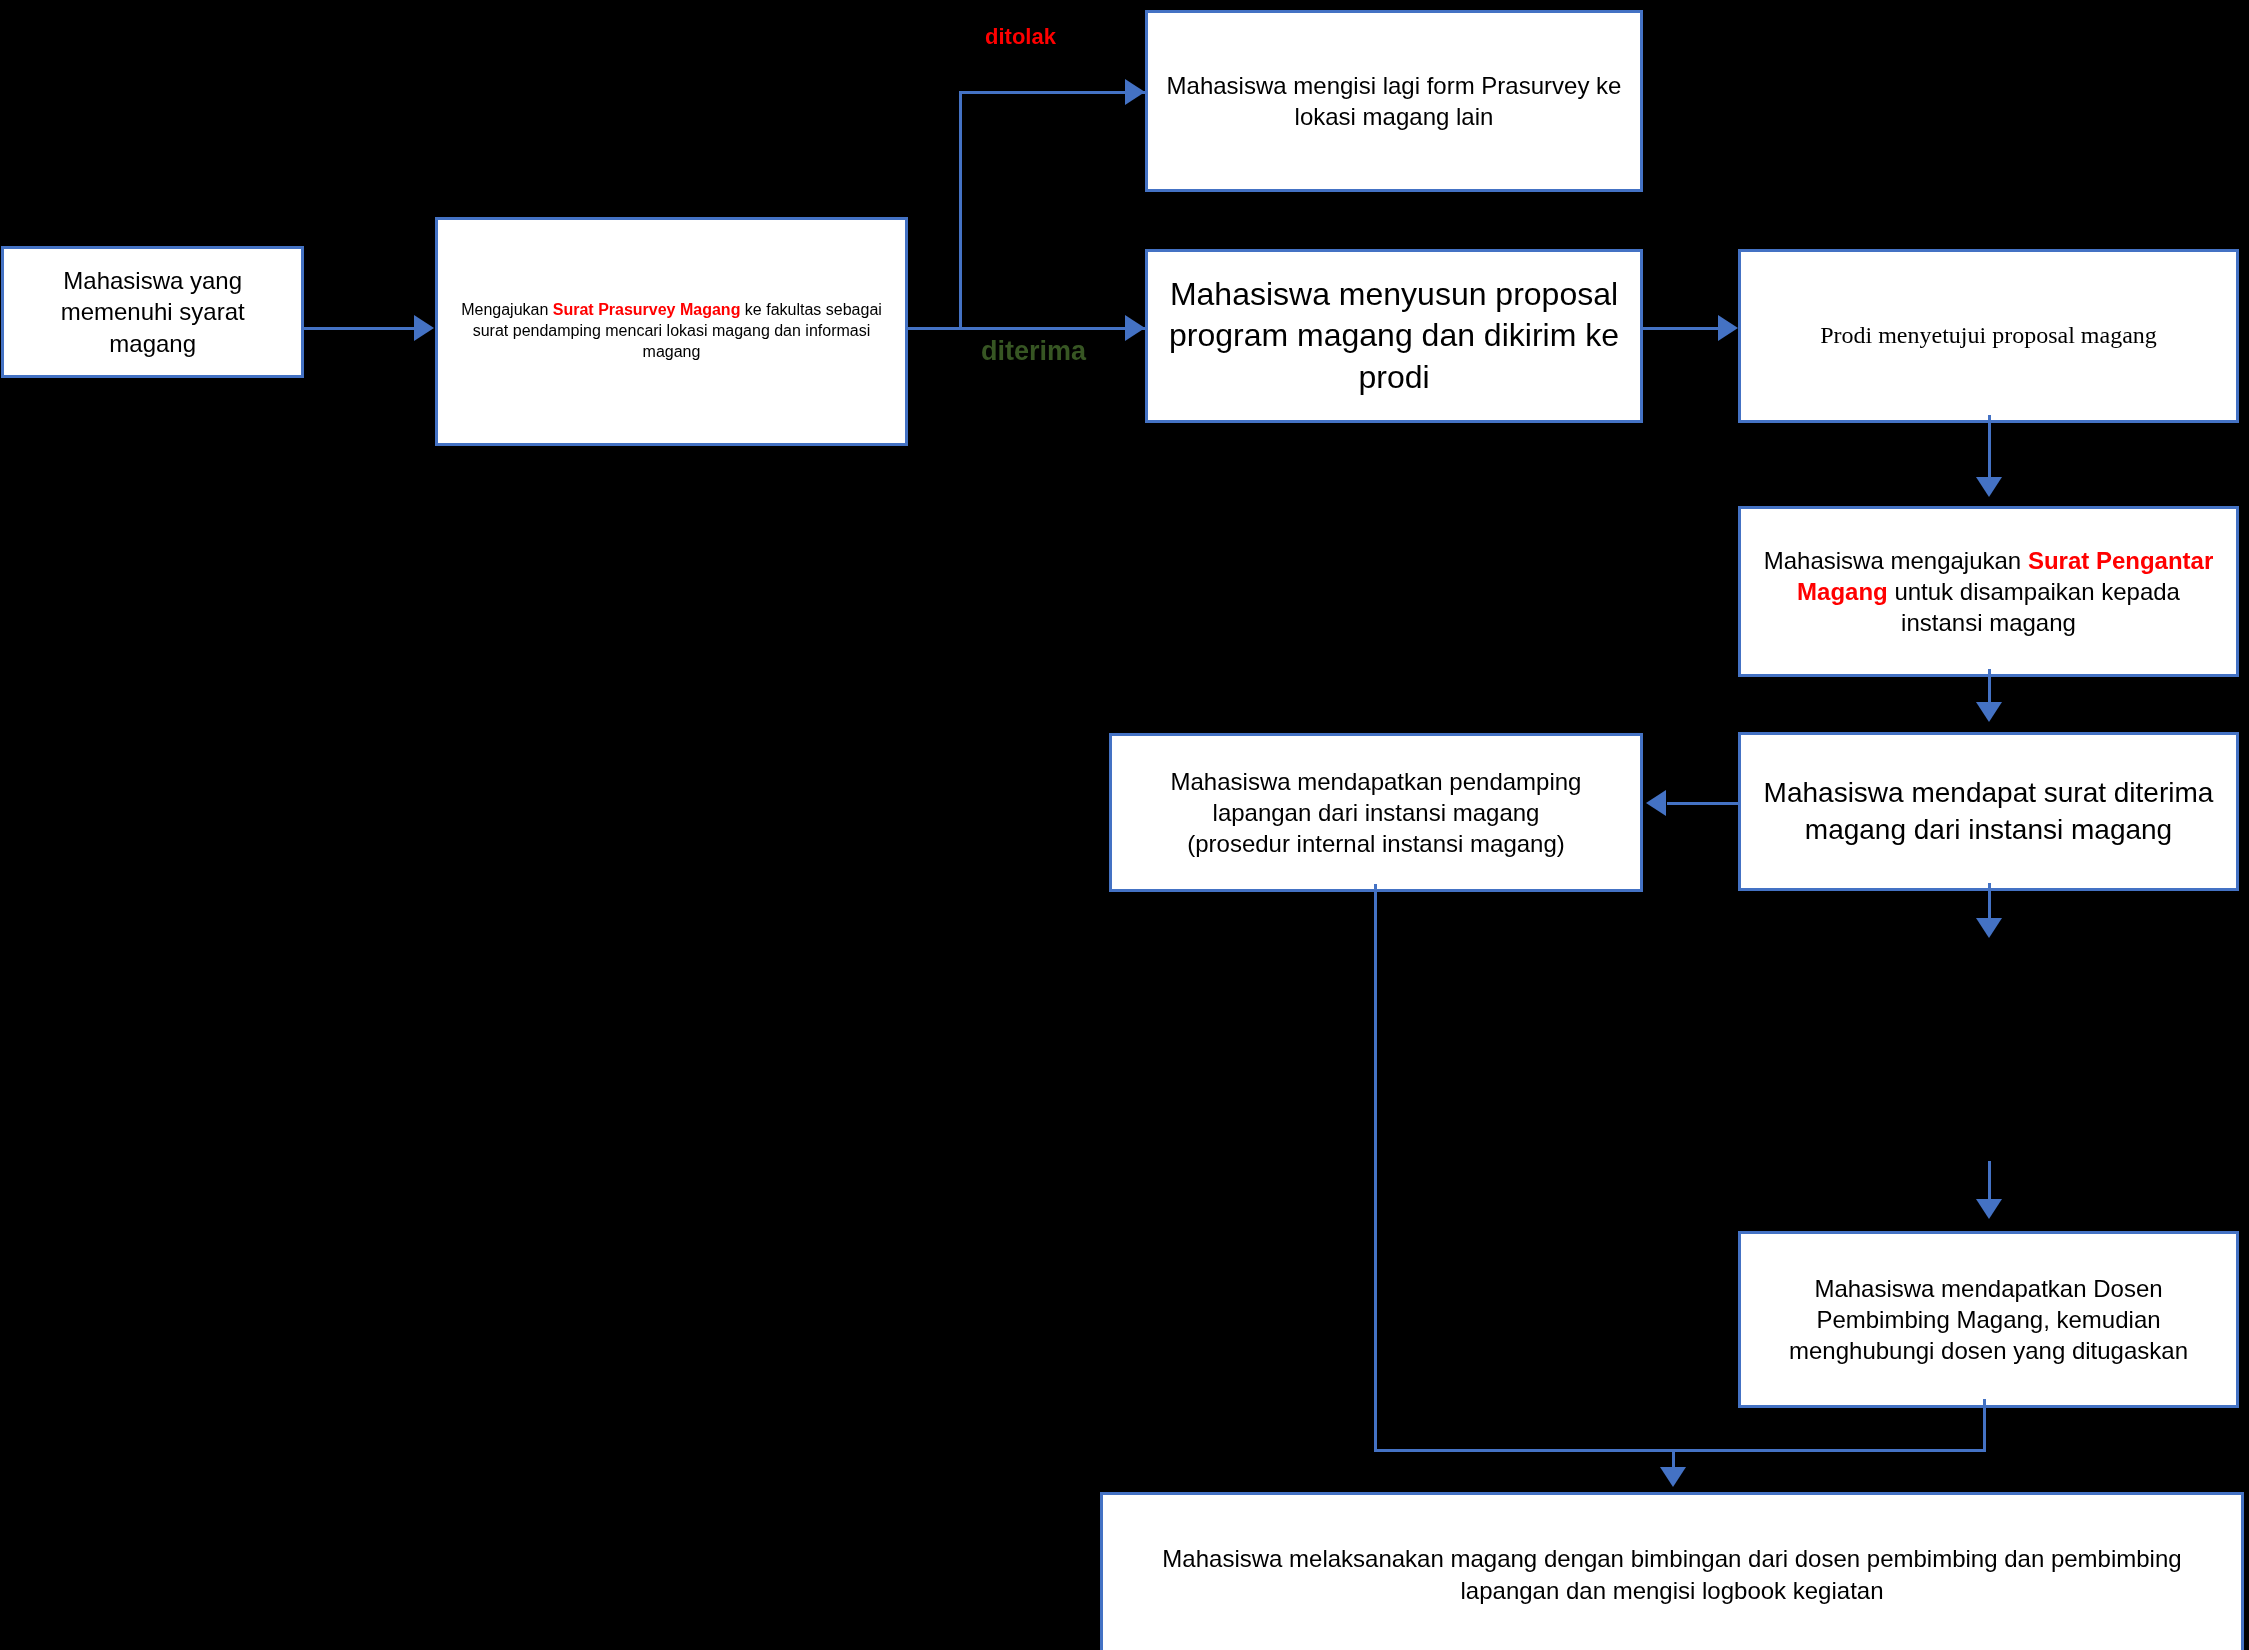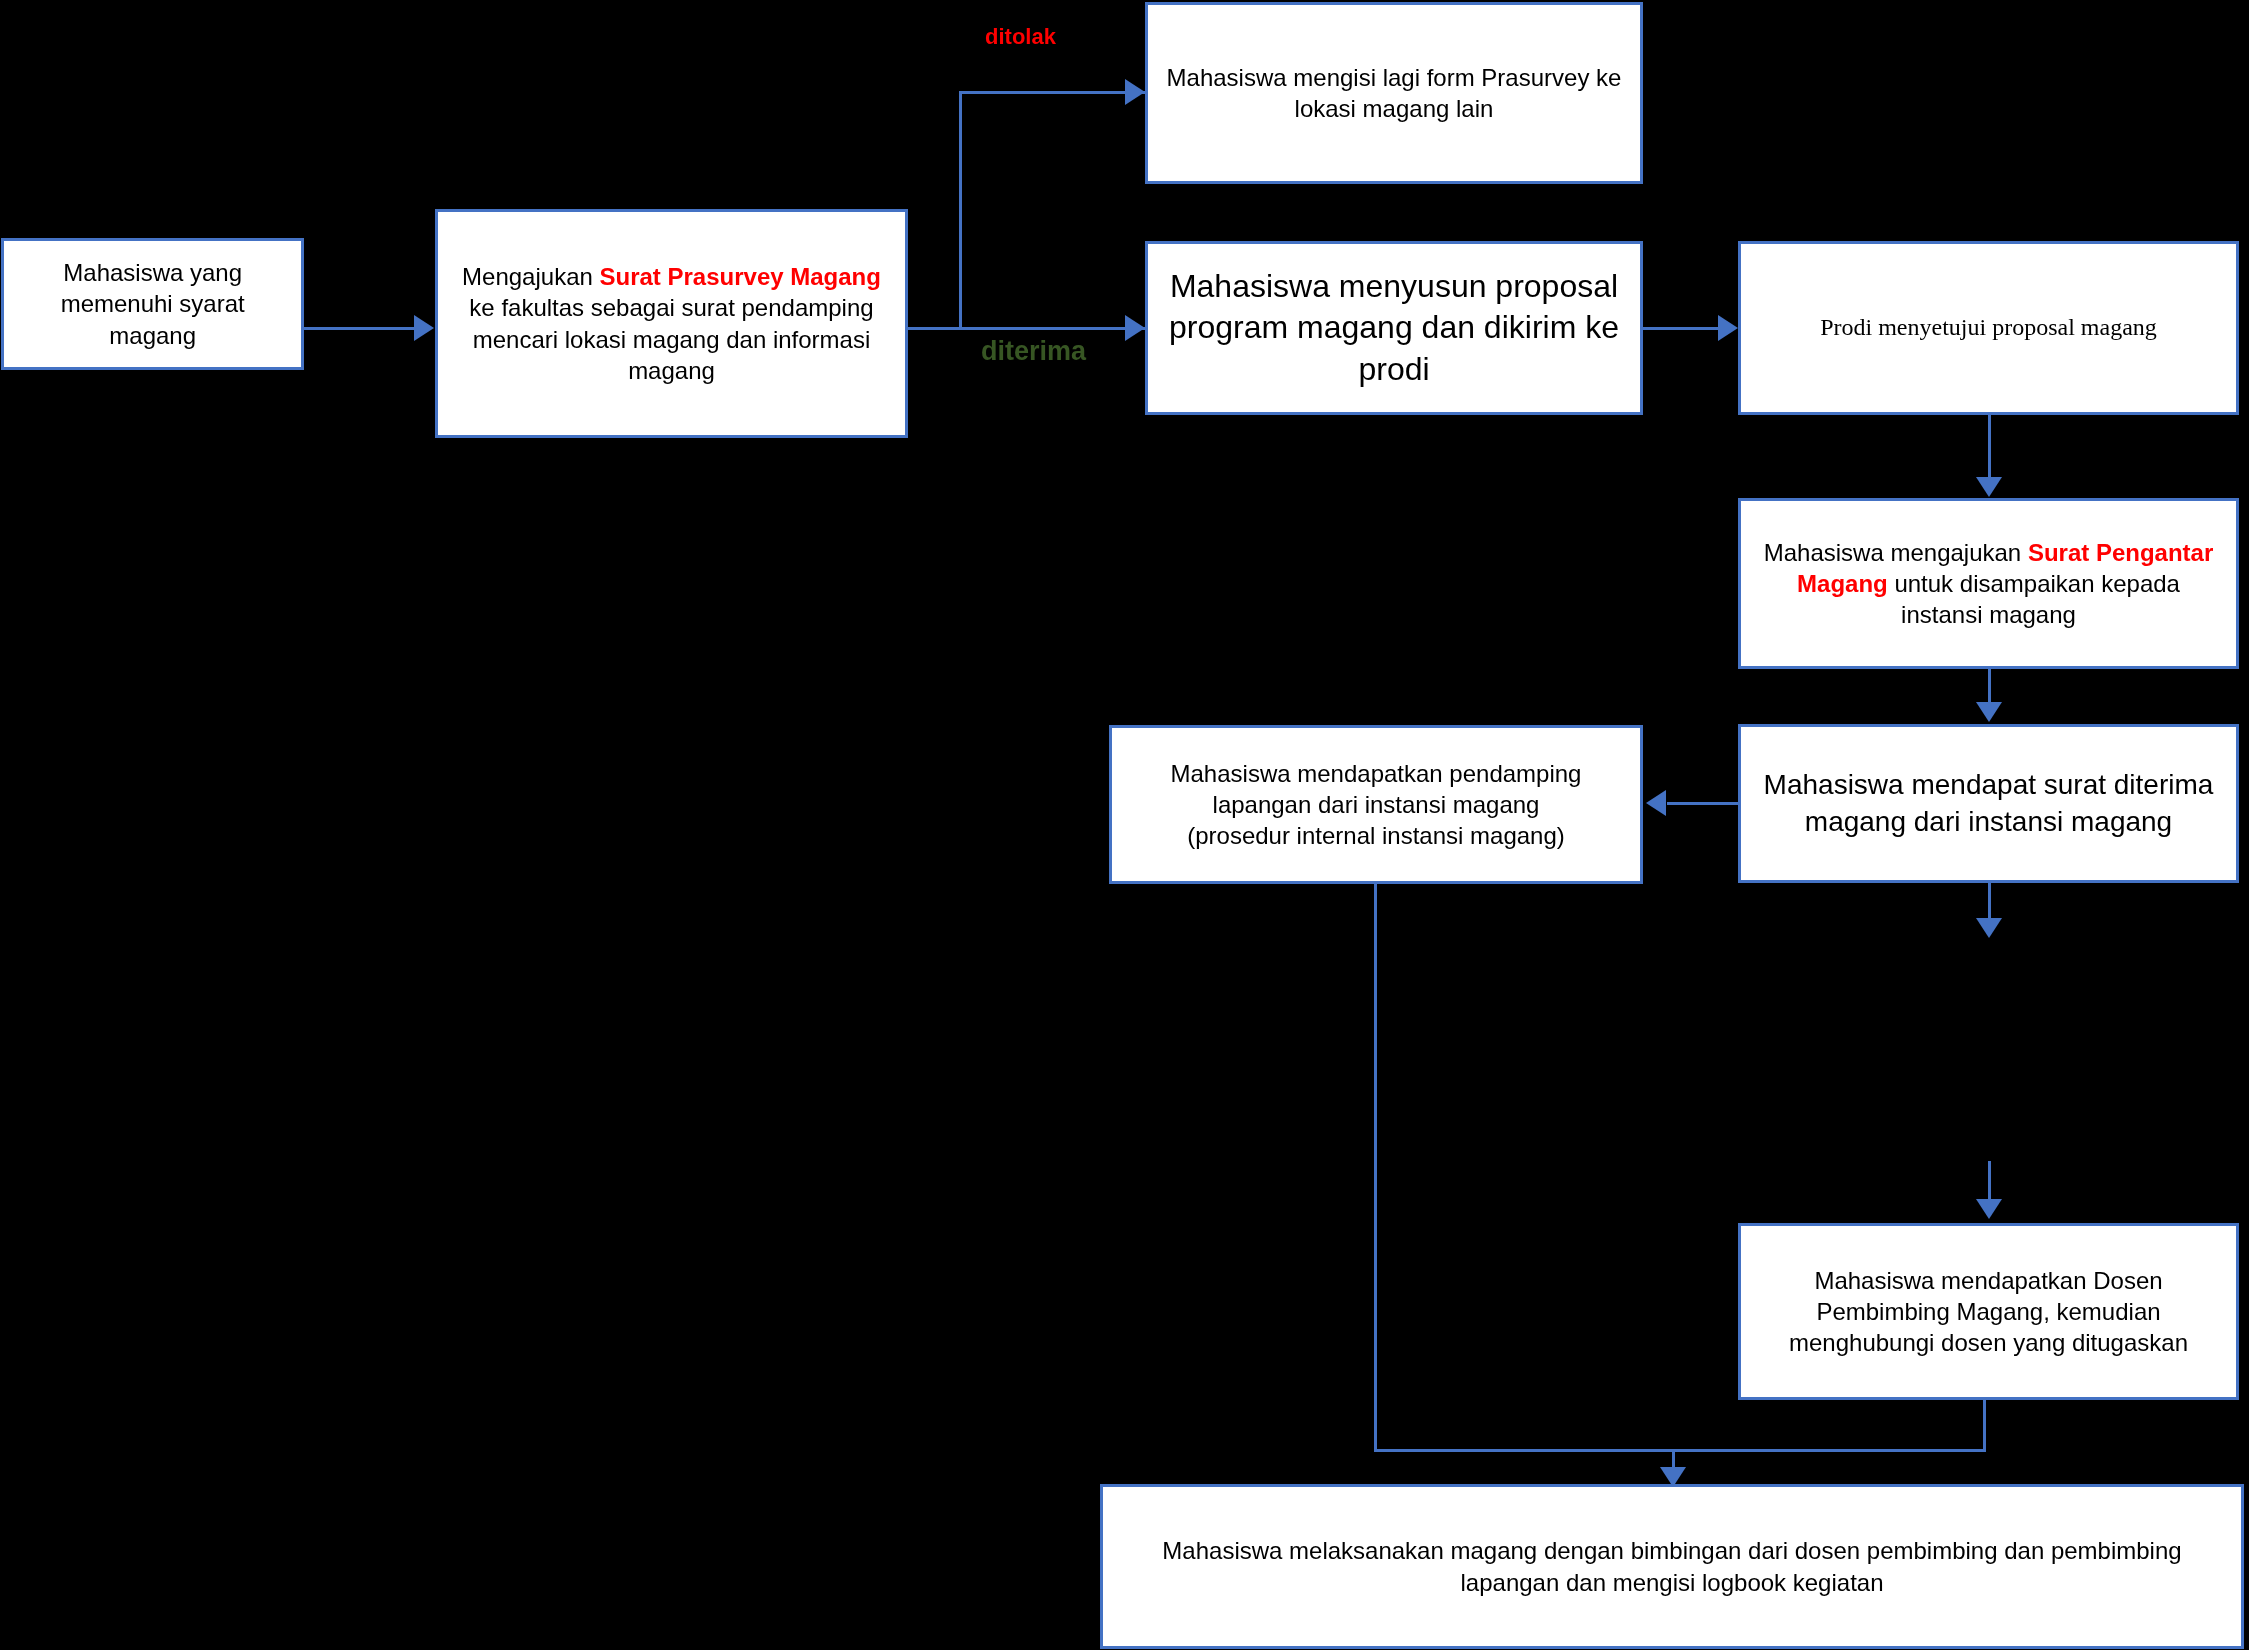--- a/index.html
+++ b/index.html
@@ -17,20 +17,21 @@
     background:#ffffff;
     border:3.6px solid #4472C4;
     box-sizing:border-box;
     display:flex;
     align-items:center;
     justify-content:center;
     text-align:center;
     color:#000000;
     line-height:1.30;
     padding:6px 18px;
+    margin-top:8px;
   }
   .node .txt{width:100%;}
   .bold-red{color:#FF0000;font-weight:bold;}
   .edge-label{
     position:absolute;
     font-weight:bold;
     white-space:nowrap;
   }
   
   .hline{position:absolute;background:#4472C4;height:3px;}
@@ -56,21 +57,21 @@
 </style>
 </head>
 <body>
 
 <div id="stage">
 
   <div class="node" style="left:1.2px;top:238px;width:303px;height:132px;font-size:24px;">
     <span class="txt">Mahasiswa yang memenuhi syarat magang</span>
   </div>
 
-  <div class="node" style="left:435px;top:209px;width:473px;height:229px;font-size:24px;">
+  <div class="node" style="left:435px;top:209px;width:473px;height:229px;font-size:16px;">
     <span class="txt">
       <span>Mengajukan </span><span class="bold-red">Surat Prasurvey Magang</span><span> ke fakultas sebagai surat pendamping  mencari lokasi magang dan informasi magang</span>
     </span>
   </div>
 
   <div class="node" style="left:1145px;top:1.8px;width:498px;height:182px;font-size:24px;">
     <span class="txt">Mahasiswa mengisi lagi form Prasurvey ke lokasi magang lain</span>
   </div>
 
   <div class="node" style="left:1145px;top:241px;width:498px;height:174px;font-size:32px;">

